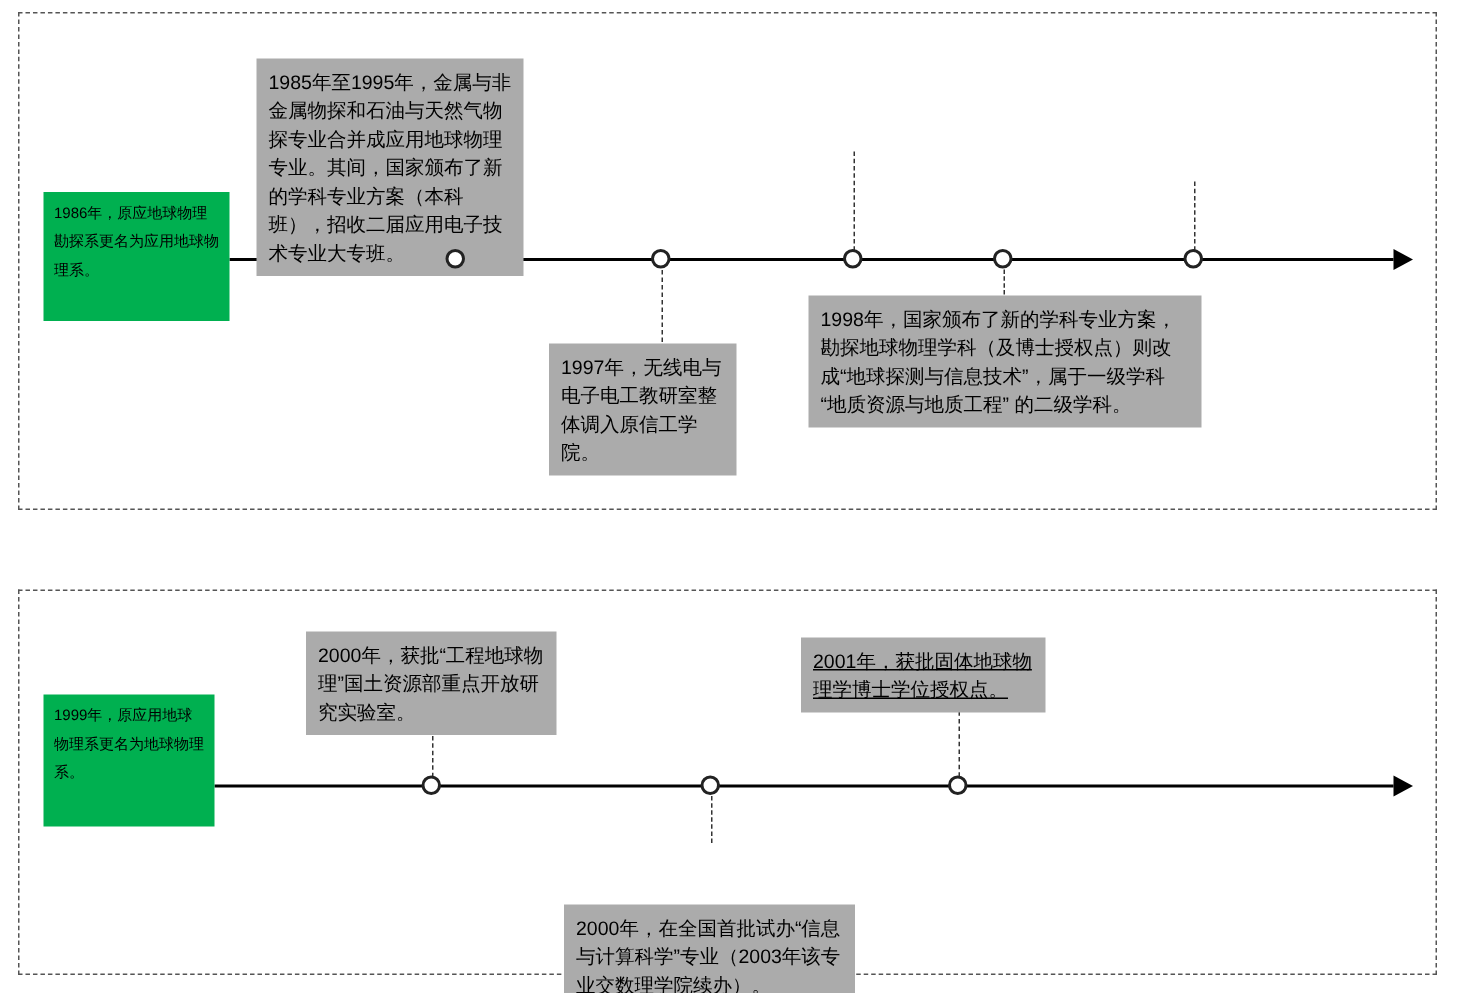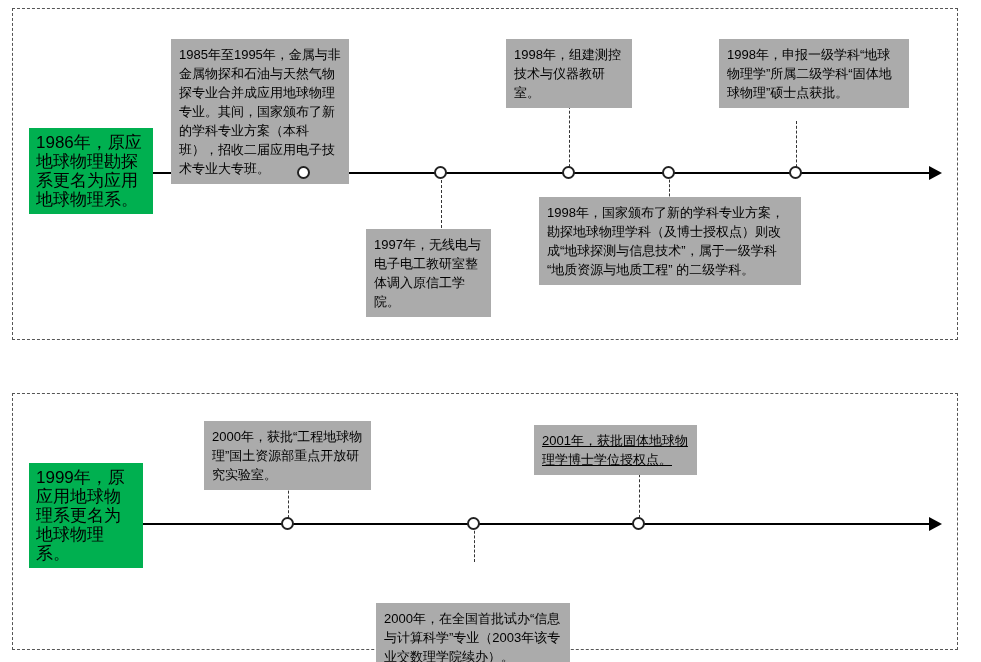--- a/index.html
+++ b/index.html
@@ -17,21 +17,21 @@
   }
   .panel {
     position: absolute;
     border: 1px dashed #555;
     background: #ffffff;
   }
   .start-box {
     position: absolute;
     background: #00b050;
     color: #000;
-    font-size: 17px;
+    font-size: 10px;
     line-height: 19px;
     padding: 5px 7px;
     box-sizing: border-box;
     z-index: 3;
   }
   .event-box {
     position: absolute;
     background: #ababab;
     color: #000;
     font-size: 13px;
@@ -83,22 +83,20 @@
     <div class="axis-line" style="left:140px; top:163px; width:776px;"></div>
     <div class="arrowhead" style="left:916px; top:157px;"></div>
 
     <div class="connector" style="left:291px; top:140px; height:23px;"></div>
     <div class="connector" style="left:428px; top:166px; height:58px;"></div>
     <div class="connector" style="left:556px; top:92px; height:71px;"></div>
     <div class="connector" style="left:656px; top:166px; height:26px;"></div>
     <div class="connector" style="left:783px; top:112px; height:51px;"></div>
 
     <div class="event-box" style="left:158px; top:30px; width:178px;">1985年至1995年，金属与非金属物探和石油与天然气物探专业合并成应用地球物理专业。其间，国家颁布了新的学科专业方案（本科班），招收二届应用电子技术专业大专班。</div>
-    <div class="event-box" style="left:493px; top:30px; width:126px;">1998年，组建测控技术与仪器教研室。</div>
-    <div class="event-box" style="left:706px; top:30px; width:190px;">1998年，申报一级学科“地球物理学”所属二级学科“固体地球物理”硕士点获批。</div>
 
     <div class="event-box" style="left:353px; top:220px; width:125px;">1997年，无线电与电子电工教研室整体调入原信工学院。</div>
     <div class="event-box" style="left:526px; top:188px; width:262px;">1998年，国家颁布了新的学科专业方案，勘探地球物理学科（及博士授权点）则改成“地球探测与信息技术”，属于一级学科 “地质资源与地质工程” 的二级学科。</div>
 
     <div class="node" style="left:284px; top:157px;"></div>
     <div class="node" style="left:421px; top:157px;"></div>
     <div class="node" style="left:549px; top:157px;"></div>
     <div class="node" style="left:649px; top:157px;"></div>
     <div class="node" style="left:776px; top:157px;"></div>
   </div>

